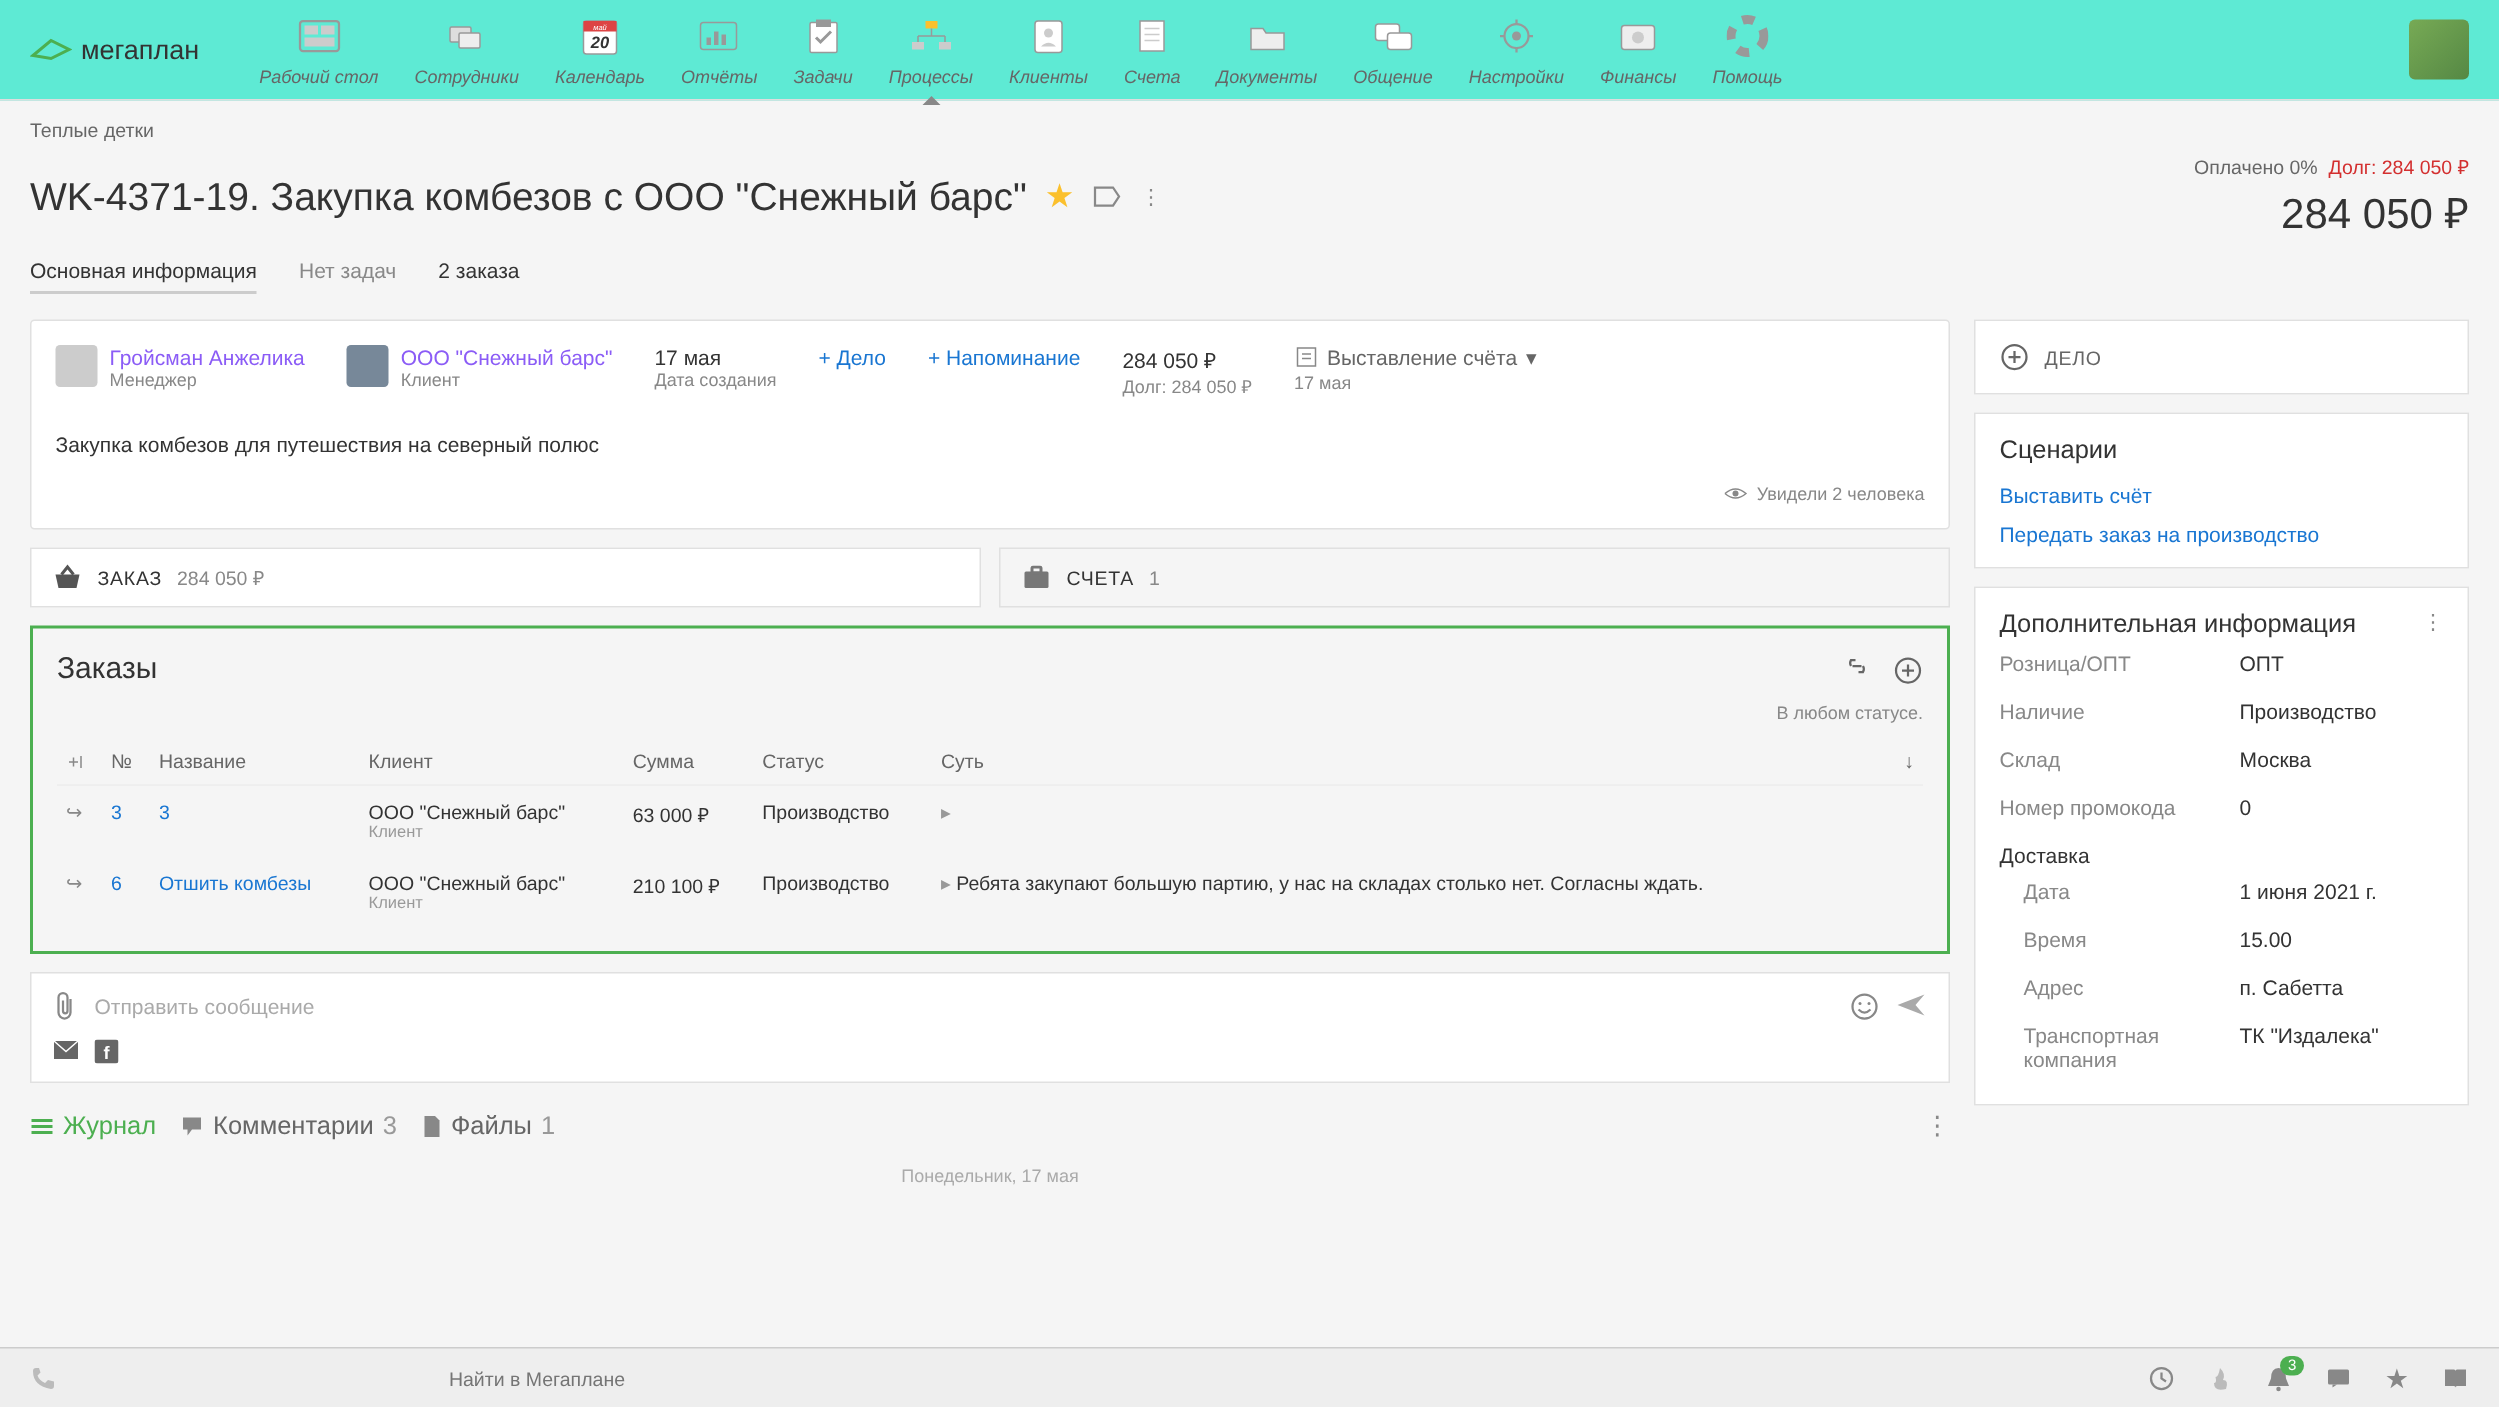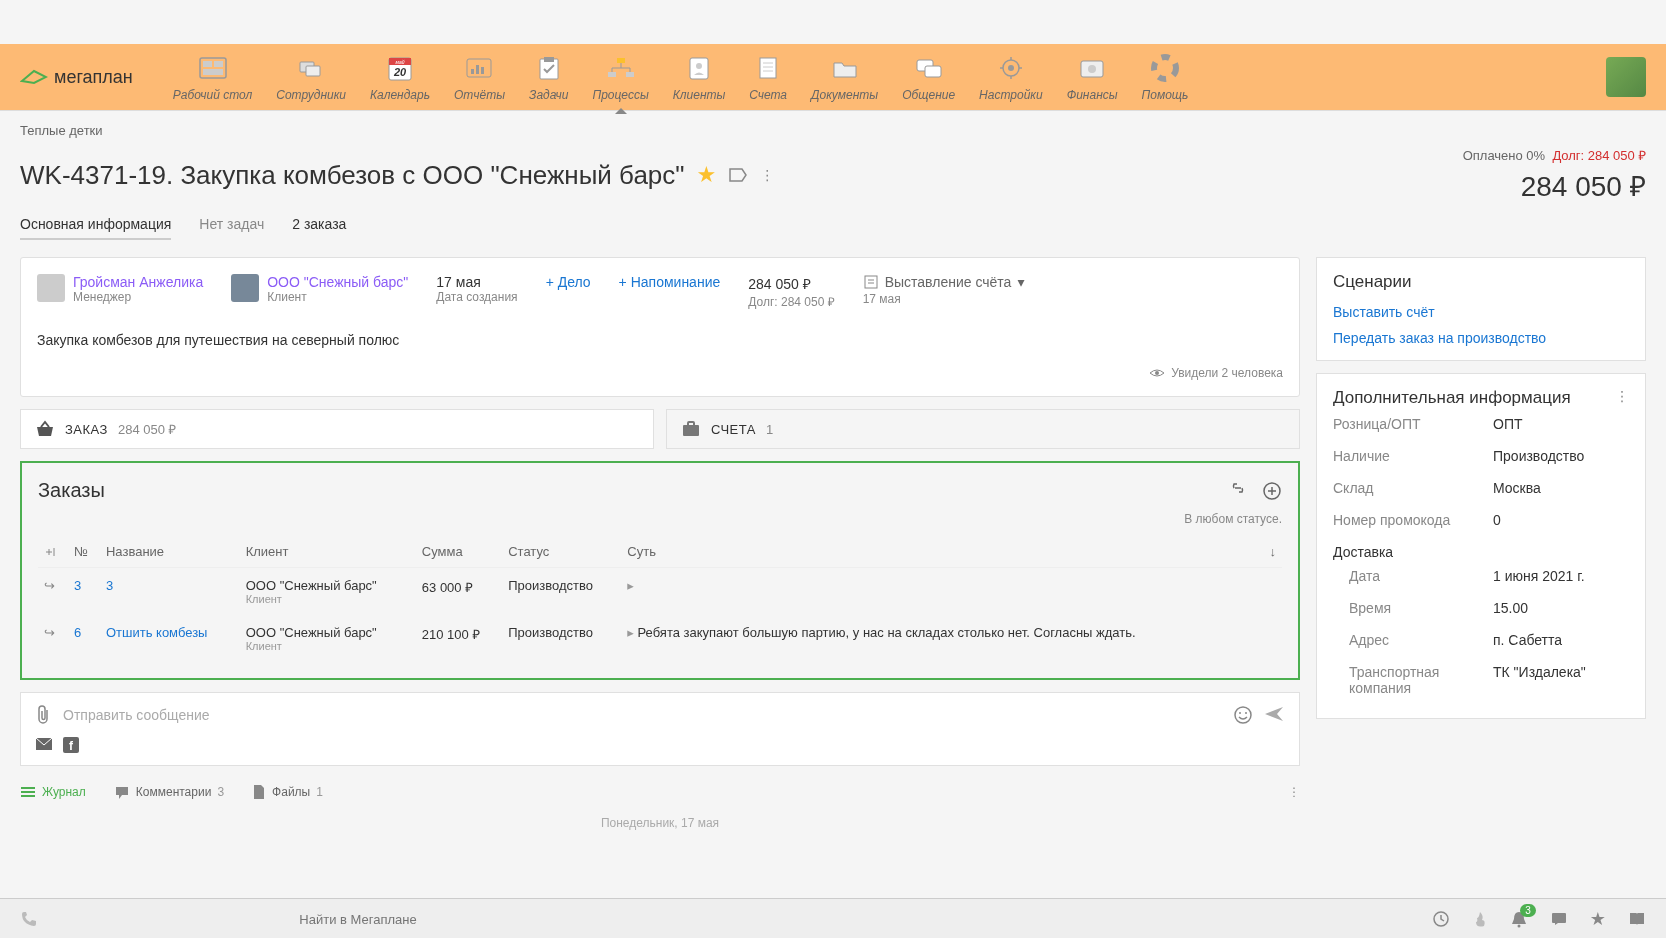--- a/index.html
+++ b/index.html
@@ -1,17 +1,17 @@
 <!DOCTYPE html>
 <html><head>
 <meta charset="utf-8">
 <style>
 * { box-sizing: border-box; margin: 0; padding: 0; }
 body { font-family: -apple-system, BlinkMacSystemFont, "Segoe UI", Arial, sans-serif; font-size: 14px; color: #333; background: #f5f5f5; }
-.topbar { background: #fdba74; border-bottom: 1px solid #ddd; display: flex; align-items: center; padding: 8px 20px; margin-top: 44px; }
+.topbar { background: #5eead4; border-bottom: 1px solid #ddd; display: flex; align-items: center; padding: 8px 20px; }
 .logo { display: flex; align-items: center; font-size: 18px; font-weight: 500; color: #333; margin-right: 40px; }
 .logo svg { margin-right: 6px; }
 .nav { display: flex; gap: 24px; flex: 1; }
 .nav-item { display: flex; flex-direction: column; align-items: center; cursor: pointer; color: #666; font-size: 12px; position: relative; font-style: italic; }
 .nav-item.active::after { content: ""; position: absolute; bottom: -12px; left: 50%; transform: translateX(-50%); width: 0; height: 0; border-left: 6px solid transparent; border-right: 6px solid transparent; border-bottom: 6px solid #888; }
 .nav-icon { width: 32px; height: 32px; display: flex; align-items: center; justify-content: center; margin-bottom: 4px; }
 .avatar { width: 40px; height: 40px; border-radius: 4px; background: linear-gradient(135deg,#7a5,#584); margin-left: auto; }
 
 .content { padding: 12px 20px 60px; }
 .breadcrumb { font-size: 13px; color: #666; margin-bottom: 8px; }
@@ -67,21 +67,21 @@
 .orders-table .sub { font-size: 11px; color: #999; }
 .arrow-cell { color: #888; }
 
 .compose { background: #fff; border: 1px solid #e0e0e0; margin-top: 12px; padding: 12px 14px; }
 .compose-row { display: flex; align-items: center; gap: 12px; }
 .compose-input { flex: 1; border: none; outline: none; font-size: 14px; color: #333; }
 .compose-input::placeholder { color: #aaa; }
 .compose-icons { display: flex; gap: 10px; color: #888; }
 .social-row { margin-top: 12px; display: flex; gap: 10px; color: #666; }
 
-.feed-tabs { display: flex; gap: 28px; margin-top: 18px; align-items: center; font-size: 12px; }
+.feed-tabs { display: flex; gap: 16px; margin-top: 18px; align-items: center; font-size: 17px; }
 .feed-tab { display: flex; align-items: center; gap: 6px; cursor: pointer; color: #666; }
 .feed-tab.active { color: #4caf50; }
 .feed-tab .cnt { color: #999; }
 .feed-more { margin-left: auto; color: #888; cursor: pointer; }
 .feed-date { text-align: center; font-size: 12px; color: #aaa; margin-top: 16px; }
 
 .side-col { display: flex; flex-direction: column; gap: 12px; }
 .side-card { background: #fff; border: 1px solid #e0e0e0; padding: 14px 16px; }
 .add-deal { display: flex; align-items: center; gap: 10px; color: #666; font-size: 13px; letter-spacing: 0.5px; cursor: pointer; }
 .side-title { font-size: 17px; font-weight: 400; margin-bottom: 12px; }
@@ -479,20 +479,28 @@
             </svg>
           <span>Файлы</span>
           <span class="cnt">1</span>
         </div>
         <span class="feed-more">⋮</span>
       </div>
       <div class="feed-date">Понедельник, 17 мая</div>
     </div>
 
     <div class="side-col">
+      <div class="side-card add-deal">
+        <svg width="20" height="20">
+            <circle cx="10" cy="10" r="8" fill="none" stroke="#666" stroke-width="1.5"></circle>
+            <line x1="10" y1="6" x2="10" y2="14" stroke="#666" stroke-width="1.5"></line>
+            <line x1="6" y1="10" x2="14" y2="10" stroke="#666" stroke-width="1.5"></line>
+          </svg>
+        <span>ДЕЛО</span>
+      </div>
 
       <div class="side-card">
         <div class="side-title">Сценарии</div>
         <span class="side-link">Выставить счёт</span>
         <span class="side-link" style="margin-bottom:0">Передать заказ на производство</span>
       </div>
 
       <div class="side-card">
         <div class="info-head">
           <div class="side-title" style="margin-bottom:0">Дополнительная информация</div>

